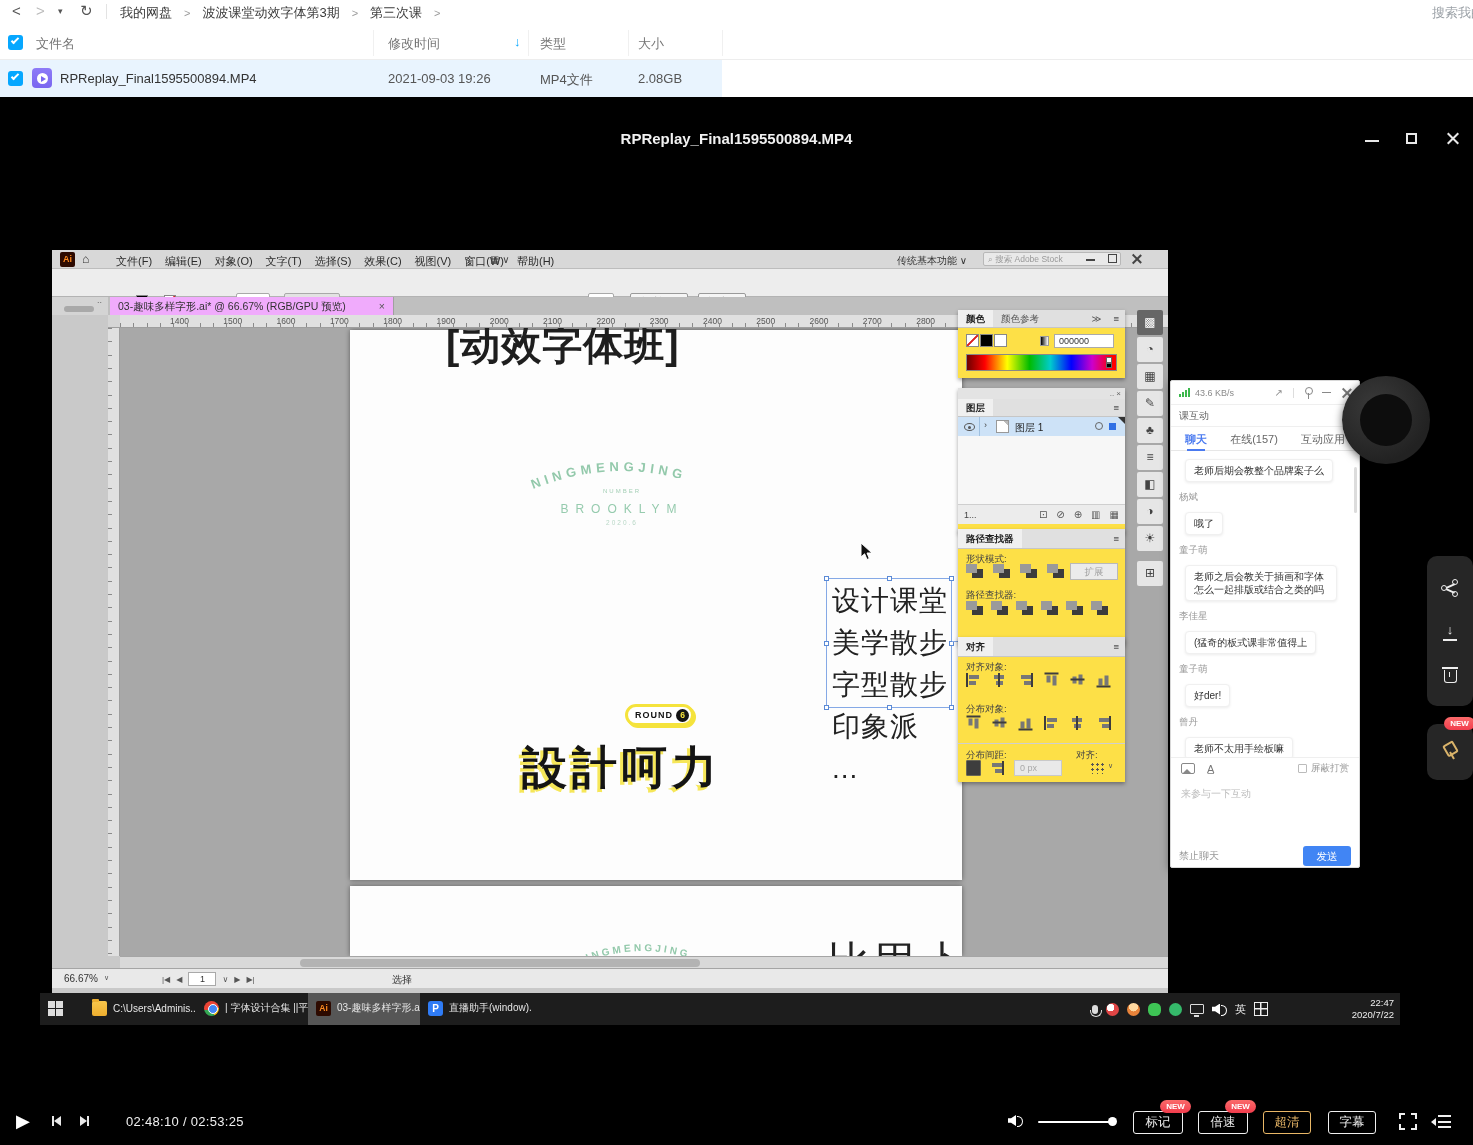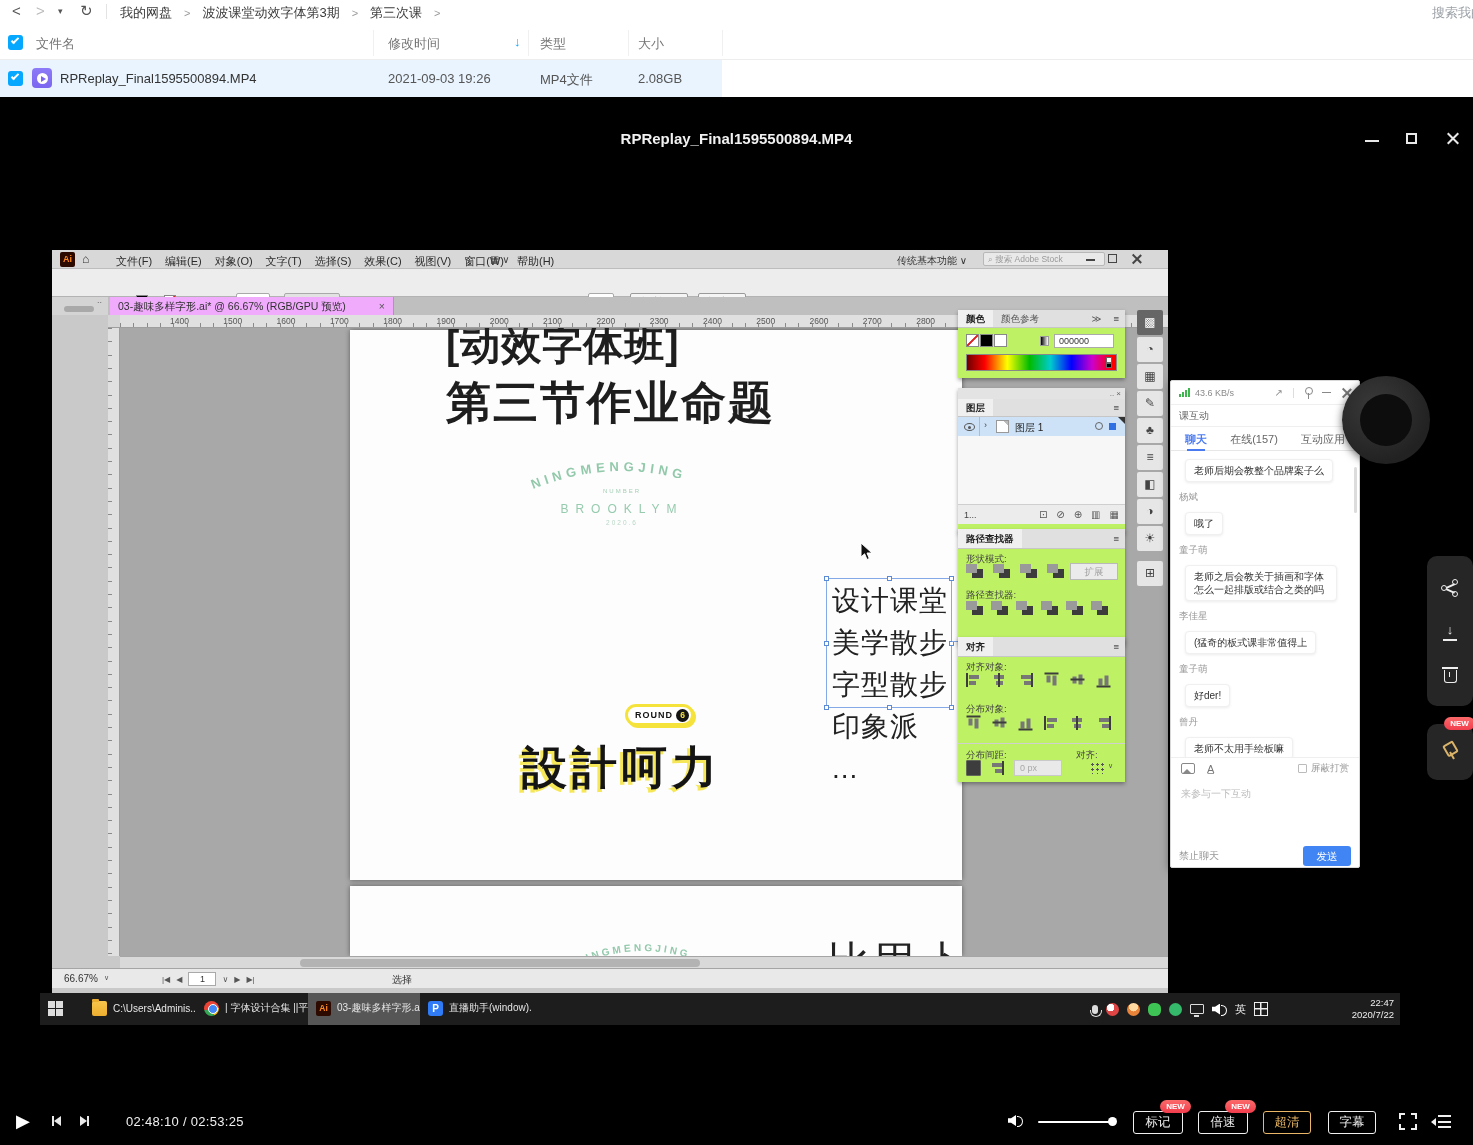--- a/index.html
+++ b/index.html
@@ -34,21 +34,21 @@
 
 
 #ai{position:absolute;left:52px;top:250px;width:1116px;height:743px;background:#c9c9c9;font-size:10px}
 .appbar{position:absolute;left:0;top:0;width:1116px;height:19px;background:#d8d8d8;border-bottom:1px solid #bdbdbd}
 .ai-logo{position:absolute;left:8px;top:2px;width:15px;height:15px;background:#2d0a00;color:#ff8a1e;font-size:9px;font-weight:bold;text-align:center;line-height:15px;border-radius:2px}
 .home-ic{position:absolute;left:30px;top:2px;font-size:12px;color:#333}
 .menus{position:absolute;left:64px;top:4px;display:flex;gap:13px;font-size:11px;color:#2b2b2b}
 .menus span{cursor:pointer}
 .layout-ic{position:absolute;left:438px;top:4px;font-size:10px;color:#444;cursor:pointer}
 .ws-dd{position:absolute;left:845px;top:4px;font-size:10px;color:#333;cursor:pointer}
-.ai-search{position:absolute;left:931px;top:2px;width:122px;height:14px;background:#e9e9e9;border:1px solid #b8b8b8;border-radius:2px;font-size:8.5px;color:#999;line-height:12px;padding-left:4px;cursor:text}
+.ai-search{position:absolute;left:931px;top:2px;width:138px;height:14px;background:#e9e9e9;border:1px solid #b8b8b8;border-radius:2px;font-size:8.5px;color:#999;line-height:12px;padding-left:4px;cursor:text}
 .ai-wc{position:absolute;top:4px;cursor:pointer}
 .ai-min{width:9px;height:2px;background:#444;top:9px}
 .ai-max{width:9px;height:9px;border:1.5px solid #444}
 .ai-x{width:10px;height:10px}
 .ai-x::before,.ai-x::after{content:"";position:absolute;left:4px;top:-1px;width:1.5px;height:12px;background:#444}
 .ai-x::before{transform:rotate(45deg)}.ai-x::after{transform:rotate(-45deg)}
 .ctrlbar{position:absolute;left:0;top:19px;width:1116px;height:28px;background:#ededed;border-bottom:1px solid #b3b3b3;font-size:10.5px;color:#333}
 .swf{position:absolute;width:12px;height:12px;border:1px solid #888;background:#000;cursor:pointer}
 .sws{position:absolute;width:12px;height:12px;border:1px solid #888;background:linear-gradient(135deg,#fff 42%,#d22 46%,#d22 54%,#fff 58%);cursor:pointer}
 .mini-dd{font-size:7px;color:#555;position:absolute;cursor:pointer}
@@ -86,21 +86,21 @@
 .art2 .ttl{position:absolute;left:0;top:80px;width:320px;text-align:center;font-size:45px;font-weight:900;color:#141414;letter-spacing:5px;text-shadow:-3px 3px 0 rgba(245,227,60,.85)}
 .side-list{position:absolute;left:712px;top:252px;width:140px;font-size:28px;color:#222;font-weight:500}
 .side-list div{height:42px;line-height:42px;letter-spacing:1px;cursor:pointer}
 .sel-rect{position:absolute;left:706px;top:250px;width:126px;height:130px;border:1px solid #85a9e6;pointer-events:none}
 .hdl{position:absolute;width:5px;height:5px;background:#fff;border:1px solid #5b8ad6}
 .sel-ext{position:absolute;left:832px;top:313px;width:16px;height:1px;background:#85a9e6}
 .sel-circ{position:absolute;left:848px;top:310px;width:7px;height:7px;border:1px solid #5b8ad6;border-radius:50%;background:#fff}
 .art3-txt{position:absolute;left:708px;top:606px;font-size:42px;font-weight:300;color:#222;letter-spacing:6px;white-space:nowrap}
 .cursor-svg{position:absolute;left:740px;top:214px}
 
-.panel{position:absolute;left:906px;width:167px;background:#bef264;box-shadow:0 2px 4px rgba(0,0,0,.35);font-size:9.5px;color:#333}
+.panel{position:absolute;left:906px;width:167px;background:#fde047;box-shadow:0 2px 4px rgba(0,0,0,.35);font-size:9.5px;color:#333}
 .ptabs{height:18px;background:#e0e0e0;display:flex;align-items:stretch;border-bottom:1px solid #c6c6c6}
 .ptab{padding:0 8px;line-height:18px;cursor:pointer;color:#555}
 .ptab.on{background:#f0f0f0;font-weight:bold;color:#222}
 .pmenu{margin-left:auto;padding:0 6px;line-height:18px;color:#555;cursor:pointer}
 .sw13{position:absolute;width:13px;height:13px;border:1px solid #888;cursor:pointer}
 .hexfield{position:absolute;left:96px;top:24px;width:60px;height:14px;background:#fff;border:1px solid #aaa;font-size:9px;line-height:12px;padding-left:4px;cursor:text}
 .ramp{position:absolute;left:82px;top:26px;width:9px;height:10px;background:linear-gradient(90deg,#000,#fff);border:1px solid #999}
 .spectrum{position:absolute;left:8px;top:44px;width:151px;height:17px;border:1px solid #888;background:linear-gradient(90deg,#6e0000,#f00 12%,#ff0 27%,#0b0 42%,#0cc 56%,#00f 70%,#c0c 84%,#f00 97%);cursor:crosshair}
 .spectrum i{position:absolute;right:4px;top:2px;width:6px;height:6px;background:#fff;border:1px solid #666}
 .spectrum u{position:absolute;right:4px;bottom:2px;width:6px;height:5px;background:#000;border:1px solid #666}
@@ -402,21 +402,20 @@
     <div class="ruler-ticks"></div>
   </div>
   <div class="vruler"></div>
 
   <div class="canvas">
     <div class="artboard" style="left:230px;top:2px;width:612px;height:550px"></div>
     <div class="artboard" style="left:230px;top:558px;width:612px;height:70px"></div>
 
     <div class="heading">
       <div class="h1">[动效字体班]</div>
-      <div class="h2">第三节作业命题</div>
     </div>
 
     <div class="art1">
       <svg width="210" height="44" viewBox="0 0 210 44" style="margin:0 auto;display:block">
         <defs>
             <path id="arc1" d="M14,42 Q105,4 196,42" fill="none"></path>
           </defs>
         <text font-size="13" font-weight="bold" letter-spacing="4.5" fill="#93c9ab" font-family="Liberation Sans, sans-serif">
           <textPath href="#arc1" startOffset="2">NINGMENGJING</textPath>
         </text>

